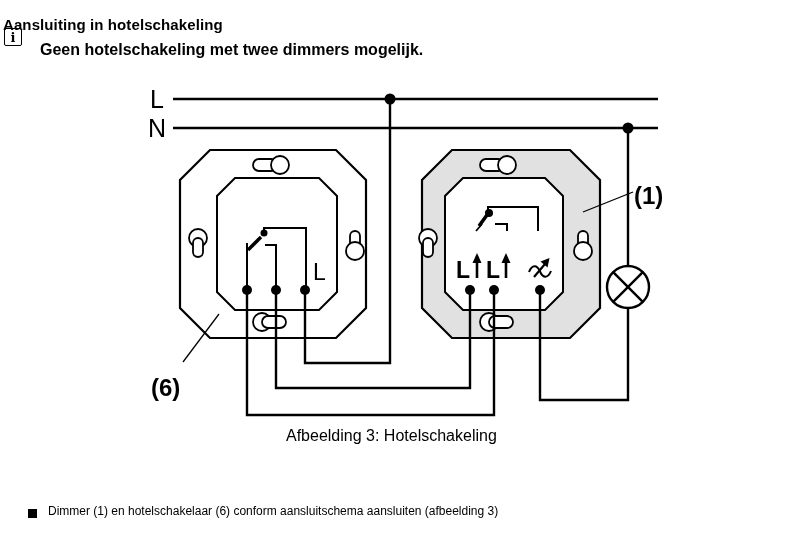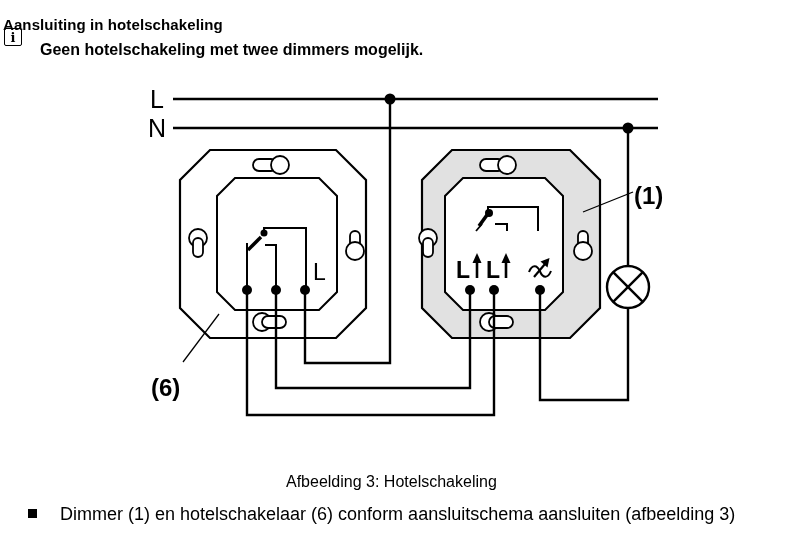--- a/index.html
+++ b/index.html
@@ -10,23 +10,23 @@
   .abs{position:absolute;}
   .title{left:3px;top:16px;font-size:15px;font-weight:bold;letter-spacing:.1px;}
   .info-icon{
     left:4px;top:28px;width:18px;height:18px;border:1.7px solid #000;border-radius:2px;
     display:flex;align-items:center;justify-content:center;
     font-family:"DejaVu Serif", serif;font-weight:bold;font-size:13px;line-height:1;
     box-sizing:border-box;
   }
   .info-text{left:40px;top:41px;font-size:16px;font-weight:bold;}
   .diagram{left:0;top:80px;}
-  .caption{left:286px;top:473px;font-size:16px;}
+  .caption{left:286px;top:427px;font-size:16px;}
   .bullet-marker{left:28px;top:509px;width:9px;height:9px;background:#000;}
-  .bullet-text{left:60px;top:504px;font-size:18px;white-space:nowrap;}
+  .bullet-text{left:48px;top:504px;font-size:12px;white-space:nowrap;}
   svg text{font-family:"Liberation Sans", sans-serif;}
 </style>
 </head>
 <body>
 
 <div class="abs title">Aansluiting in hotelschakeling</div>
 
 <div class="abs info-icon">
   <span>i</span>
 </div>

